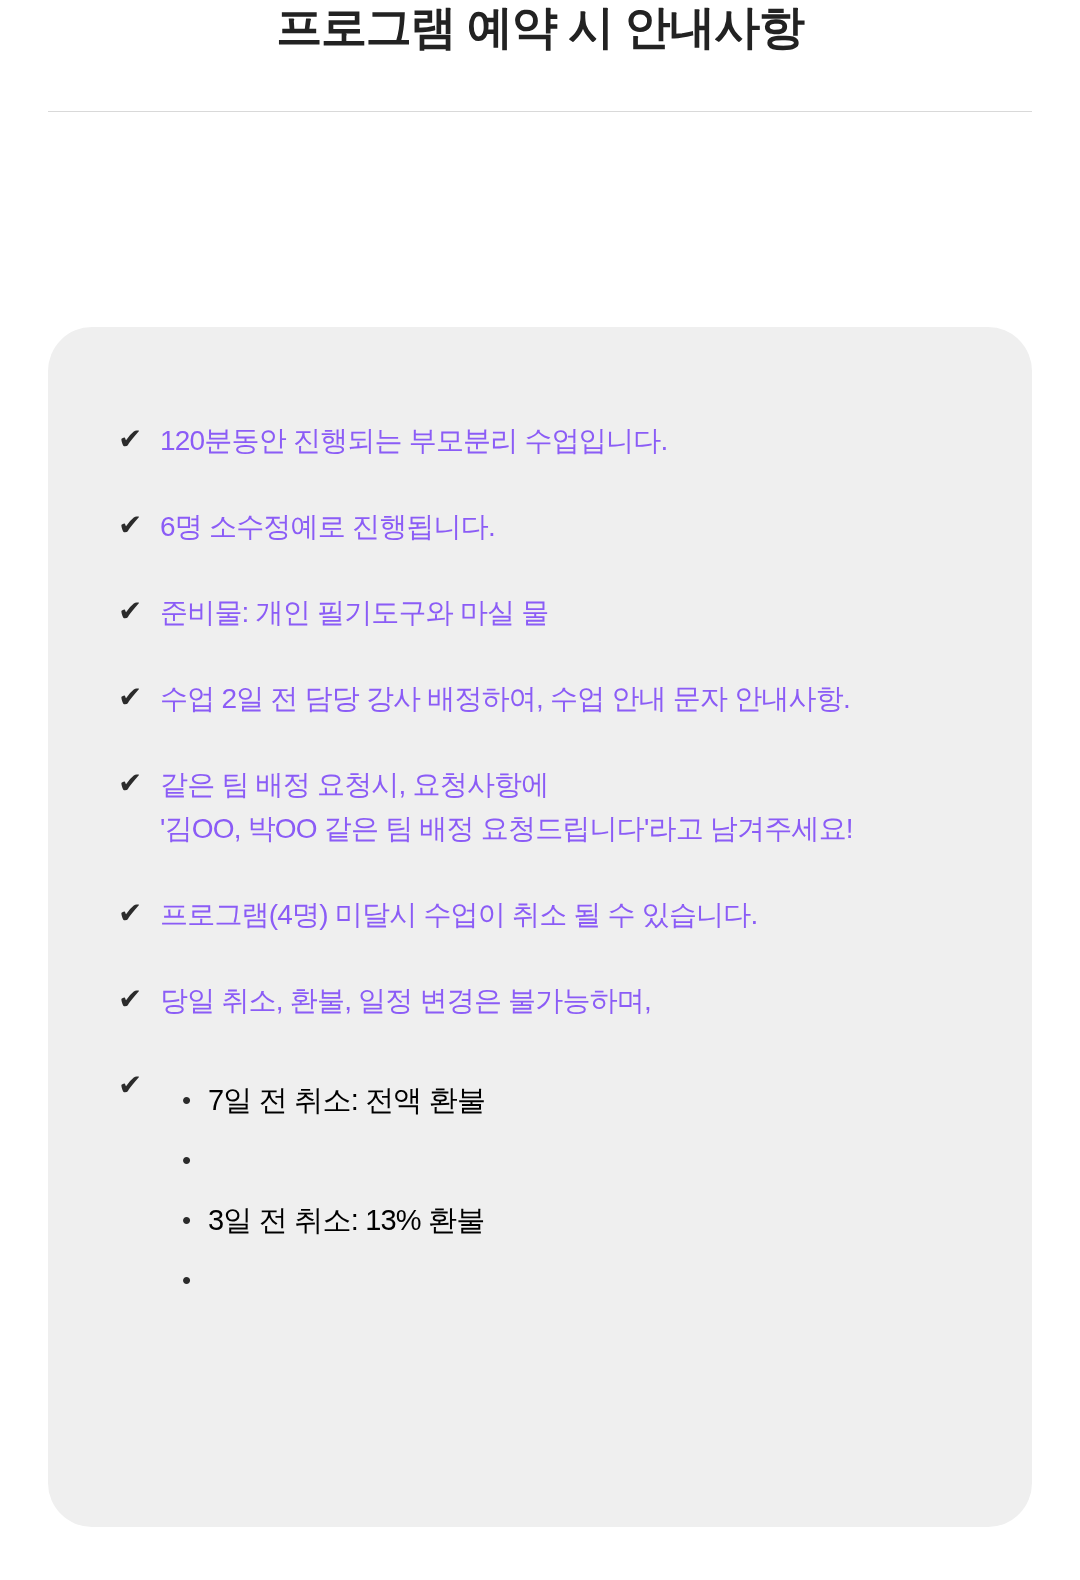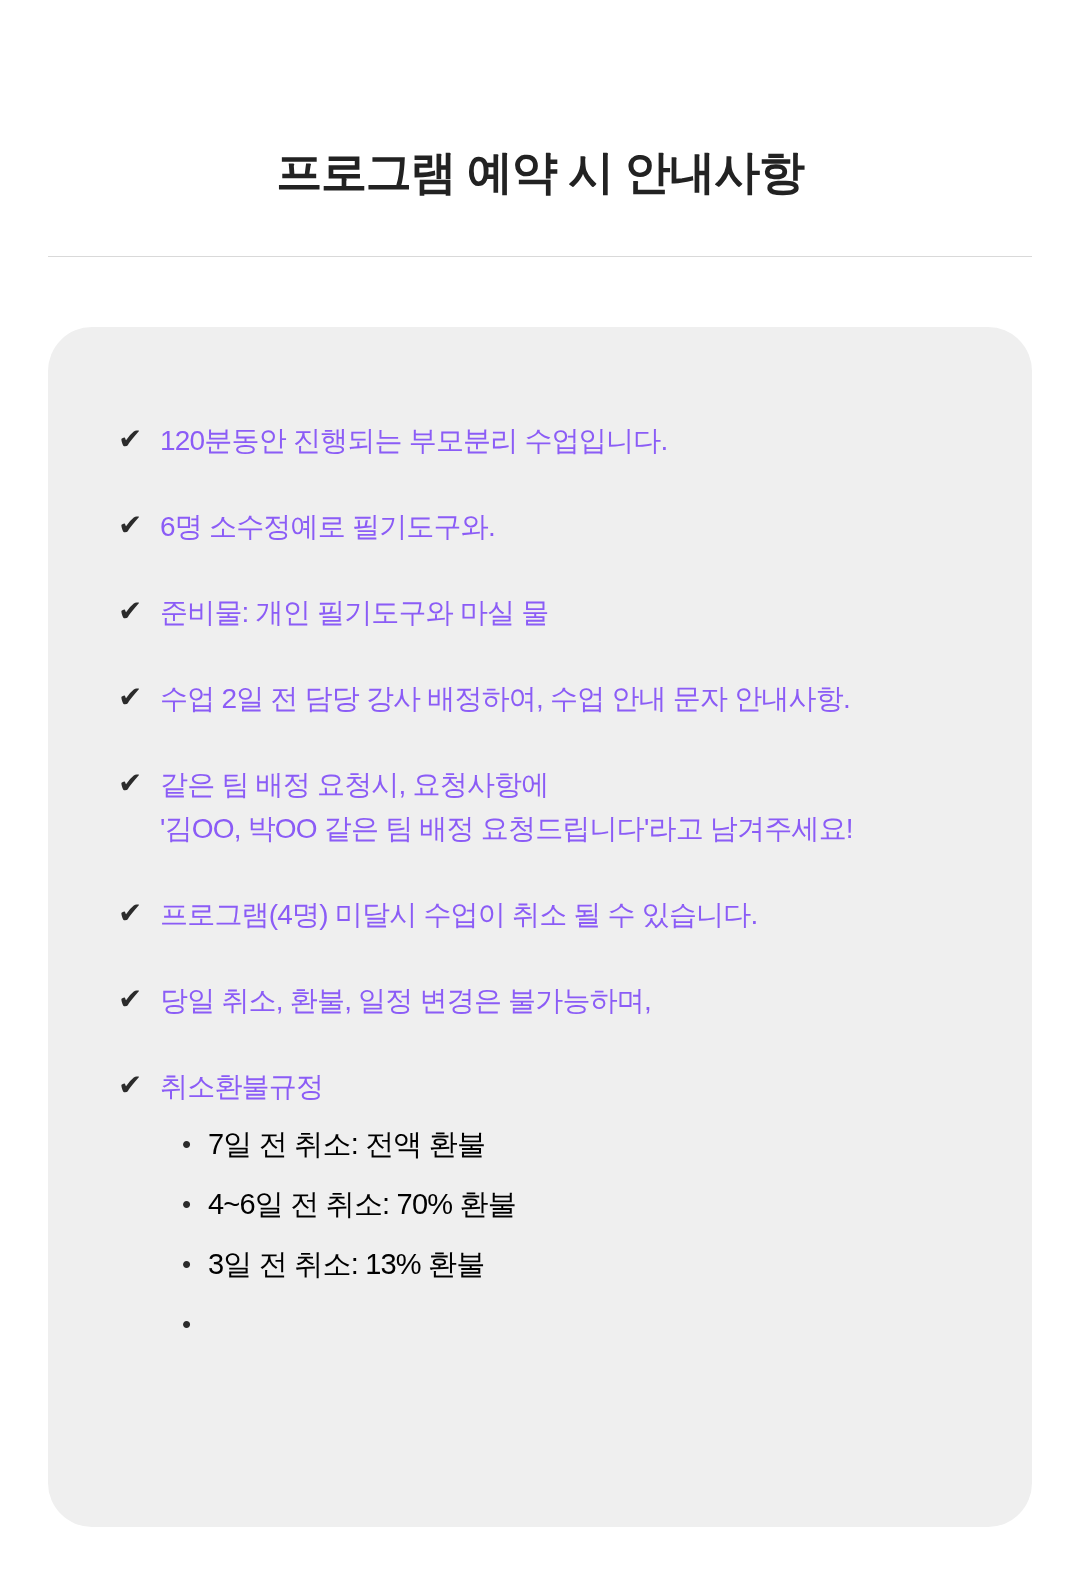--- a/index.html
+++ b/index.html
@@ -19,21 +19,20 @@
     width: 1080px;
     height: 1580px;
     box-sizing: border-box;
   }
   .title {
     text-align: center;
     font-size: 46px;
     font-weight: 700;
     letter-spacing: -1.2px;
     color: #222222;
-    padding-top: 145px;
     line-height: 1.2;
   }
   .divider {
     width: 984px;
     height: 1px;
     background: #d9d9d9;
     margin: 56px auto 0 auto;
   }
   .card {
     position: absolute;
@@ -106,21 +105,21 @@
     <div class="item">
       <div class="check">✔</div>
       <div class="lines">
         <div class="line">120분동안 진행되는 부모분리 수업입니다.</div>
       </div>
     </div>
 
     <div class="item">
       <div class="check">✔</div>
       <div class="lines">
-        <div class="line">6명 소수정예로 필기도구와.</div>
+        <div class="line">6명 소수정예로 진행됩니다.</div>
       </div>
     </div>
 
     <div class="item">
       <div class="check">✔</div>
       <div class="lines">
         <div class="line">준비물: 개인 필기도구와 마실 물</div>
       </div>
     </div>
 
@@ -149,29 +148,27 @@
     <div class="item">
       <div class="check">✔</div>
       <div class="lines">
         <div class="line">당일 취소, 환불, 일정 변경은 불가능하며,</div>
       </div>
     </div>
 
     <div class="item">
       <div class="check">✔</div>
       <div class="lines">
-        <div class="line">취소환불규정</div>
         <div class="sub-list">
           <div class="sub-item">
             <div class="dot">•</div>
             <div class="sub-text">7일 전 취소: 전액 환불</div>
           </div>
           <div class="sub-item">
             <div class="dot">•</div>
-            <div class="sub-text">4~6일 전 취소: 70% 환불</div>
           </div>
           <div class="sub-item">
             <div class="dot">•</div>
             <div class="sub-text">3일 전 취소: 13% 환불</div>
           </div>
           <div class="sub-item">
             <div class="dot">•</div>
           </div>
         </div>
       </div>

